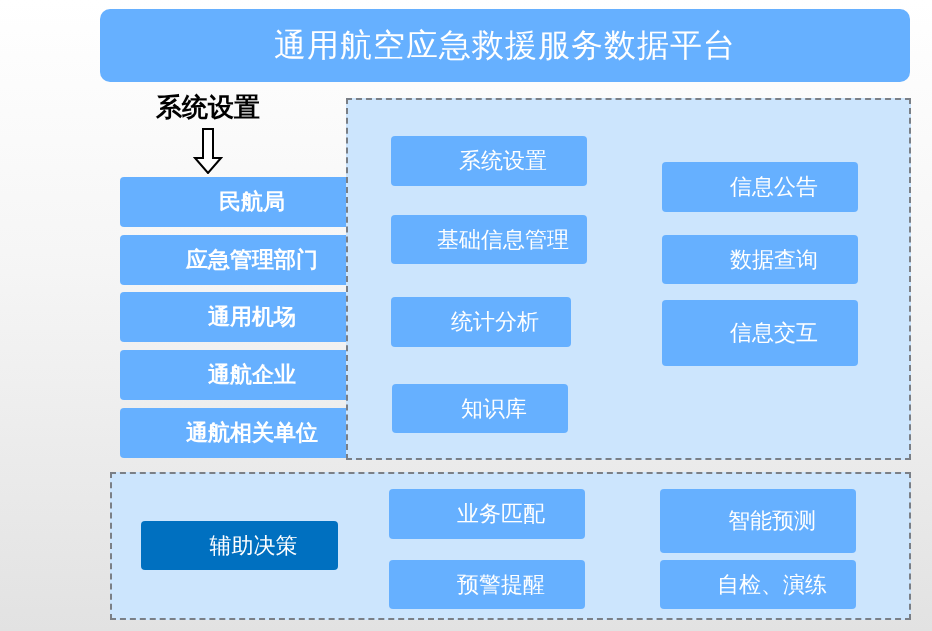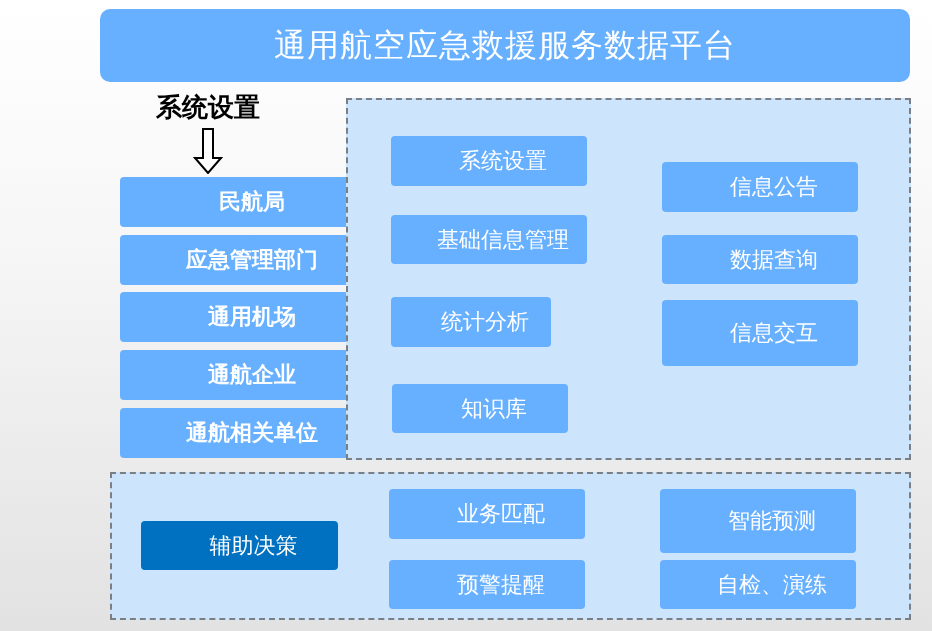--- a/index.html
+++ b/index.html
@@ -47,21 +47,21 @@
 <div class="box left-box" style="top:235px">应急管理部门</div>
 <div class="box left-box" style="top:292px">通用机场</div>
 <div class="box left-box" style="top:350px">通航企业</div>
 <div class="box left-box" style="top:408px">通航相关单位</div>
 
 <div class="panel" style="left:346px; top:98px; width:565px; height:362px;"></div>
 <div class="box" style="left:391px; top:136px; width:196px; height:50px;">系统设置</div>
 <div class="box" style="left:662px; top:136px; width:196px; height:50px;margin-top:26px;">信息公告</div>
 <div class="box" style="left:391px; top:215px; width:196px; height:49px;">基础信息管理</div>
 <div class="box" style="left:662px; top:215px; width:196px; height:49px;margin-top:20px;">数据查询</div>
-<div class="box" style="left:391px; top:297px; width:160px; height:50px;">统计分析</div>
+<div class="box" style="left:391px; top:297px; width:180px; height:50px;">统计分析</div>
 <div class="box" style="left:662px; top:300px; width:196px; height:66px;">信息交互</div>
 <div class="box" style="left:392px; top:384px; width:176px; height:49px;">知识库</div>
 
 <div class="panel" style="left:110px; top:472px; width:801px; height:148px;"></div>
 <div class="box dark" style="left:141px; top:521px; width:197px; height:49px;text-align:center;">辅助决策</div>
 <div class="box" style="left:389px; top:489px; width:196px; height:50px;">业务匹配</div>
 <div class="box" style="left:660px; top:489px; width:196px; height:64px;">智能预测</div>
 <div class="box" style="left:389px; top:560px; width:196px; height:49px;">预警提醒</div>
 <div class="box" style="left:660px; top:560px; width:196px; height:49px;text-align:center;">自检、演练</div>
 

